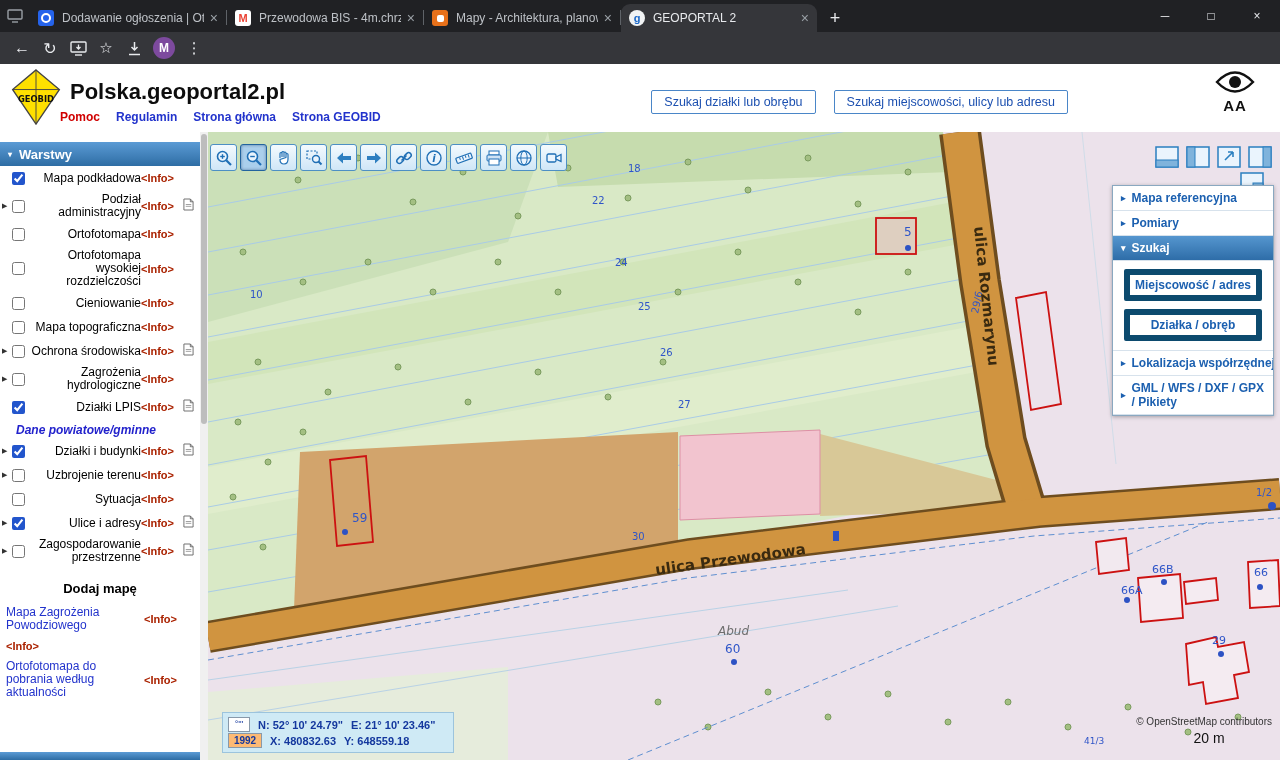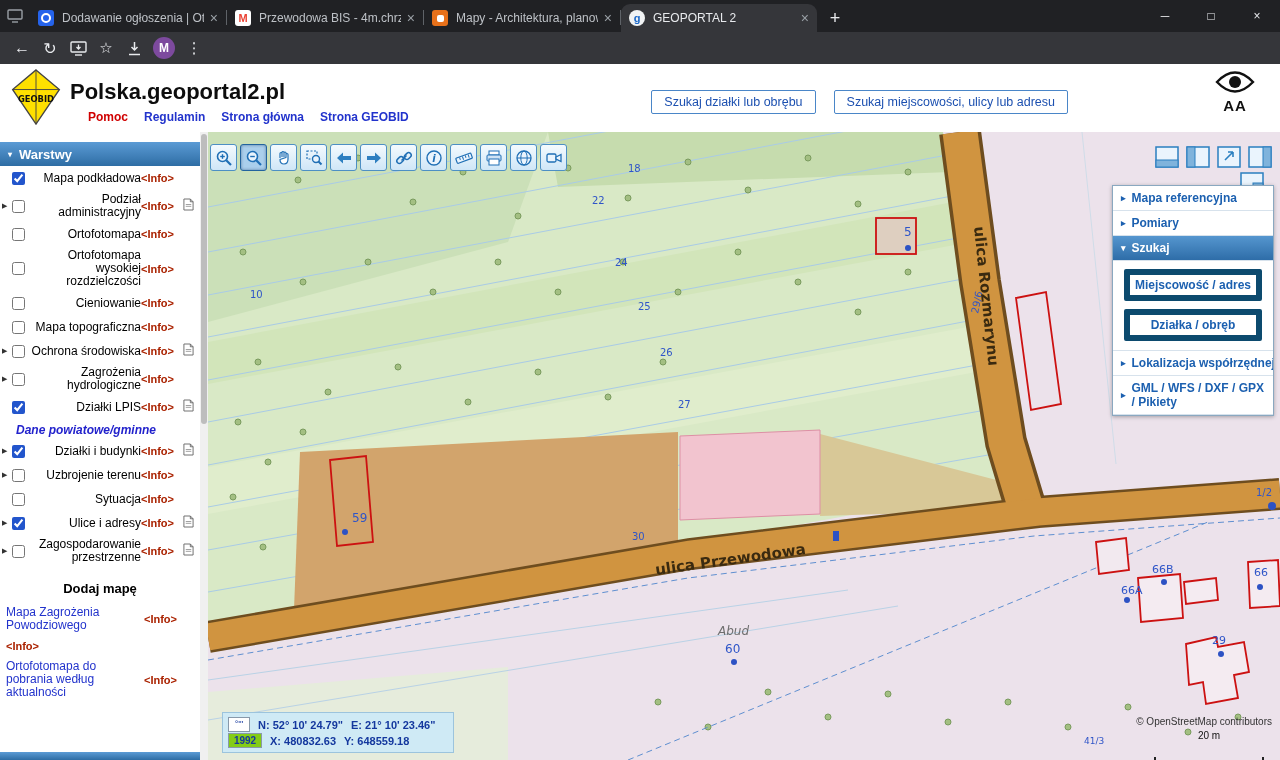--- a/index.html
+++ b/index.html
@@ -41,21 +41,21 @@
     white-space:nowrap;overflow:hidden;}
   .tbicon{width:28px;height:28px;display:flex;align-items:center;justify-content:center;
     color:#e8eaed;font-size:15px;}
   .avatar{width:22px;height:22px;border-radius:50%;background:#7d4a9e;color:#fff;
     font-size:12px;font-weight:bold;display:flex;align-items:center;justify-content:center;margin:0 5px;}
 
   
   .appheader{position:absolute;top:64px;left:0;width:1280px;height:57px;background:#fff;}
   .logo{position:absolute;left:8px;top:4px;width:56px;height:58px;}
   .site-title{position:absolute;left:70px;top:15px;font-size:22px;font-weight:bold;color:#0d0d0d;}
-  .nav-links{position:absolute;left:88px;top:46px;font-size:12px;font-weight:bold;display:flex;gap:16px;}
+  .nav-links{position:absolute;left:60px;top:46px;font-size:12px;font-weight:bold;display:flex;gap:16px;}
   .nav-links span{color:#2233cc;cursor:pointer;}
   .nav-links span.pomoc{color:#d00000;}
   .hdr-buttons{position:absolute;right:212px;top:26px;display:flex;gap:18px;}
   .hdr-btn{border:1px solid #4a86c8;background:#fff;color:#1c50b0;font-size:12.5px;
     padding:4px 12px;border-radius:2px;font-family:inherit;cursor:pointer;white-space:nowrap;}
   .access{position:absolute;right:22px;top:5px;width:46px;text-align:center;cursor:pointer;}
   .access .aa{font-size:15px;font-weight:bold;color:#111;margin-top:-2px;letter-spacing:1px;}
 
   
   .content{position:absolute;top:132px;left:0;width:1280px;height:628px;}
@@ -104,25 +104,25 @@
   .rp-item.active{background:linear-gradient(#5596cf,#2e6da8);color:#fff;}
   .rp-buttons{padding:8px 0 1px;border-bottom:1px solid #d7e2ec;}
   .rp-btn{display:block;width:138px;margin:0 auto 8px;background:#fff;border:6px solid #0c4a6e;
     color:#1c60b0;font-weight:bold;font-size:12px;padding:3px 0;border-radius:2px;
     font-family:inherit;cursor:pointer;}
   .coords{position:absolute;left:14px;top:580px;width:232px;background:rgba(205,233,246,.92);
     border:1px solid #9cc4dd;padding:3px 5px;font-size:11px;font-weight:bold;color:#14389e;}
   .coords .row{display:flex;align-items:center;gap:8px;margin:1px 0;}
   .degbtn{width:22px;height:15px;background:#fff;border:1px solid #8899aa;font-size:9px;
     line-height:13px;text-align:center;font-weight:normal;cursor:pointer;}
-  .crsbox{width:34px;height:15px;background:#84cc16;border:1px solid #8899aa;font-size:10px;
+  .crsbox{width:34px;height:15px;background:#fdba74;border:1px solid #8899aa;font-size:10px;
     line-height:13px;text-align:center;cursor:pointer;}
   .attrib{position:absolute;right:8px;top:584px;font-size:10px;color:#333;}
   .scalebar{position:absolute;right:16px;top:598px;width:110px;}
-  .scale-label{font-size:10px;color:#111;text-align:center;margin-bottom:16px;}
+  .scale-label{font-size:14px;color:#111;text-align:center;margin-bottom:16px;}
   .scale-line{height:6px;border-left:2px solid #222;border-right:2px solid #222;
     border-bottom:2px solid #222;}
 </style>
 </head>
 <body>
 
 <div class="screen">
 
   <div class="tabbar">
     <div class="caption-icon">

